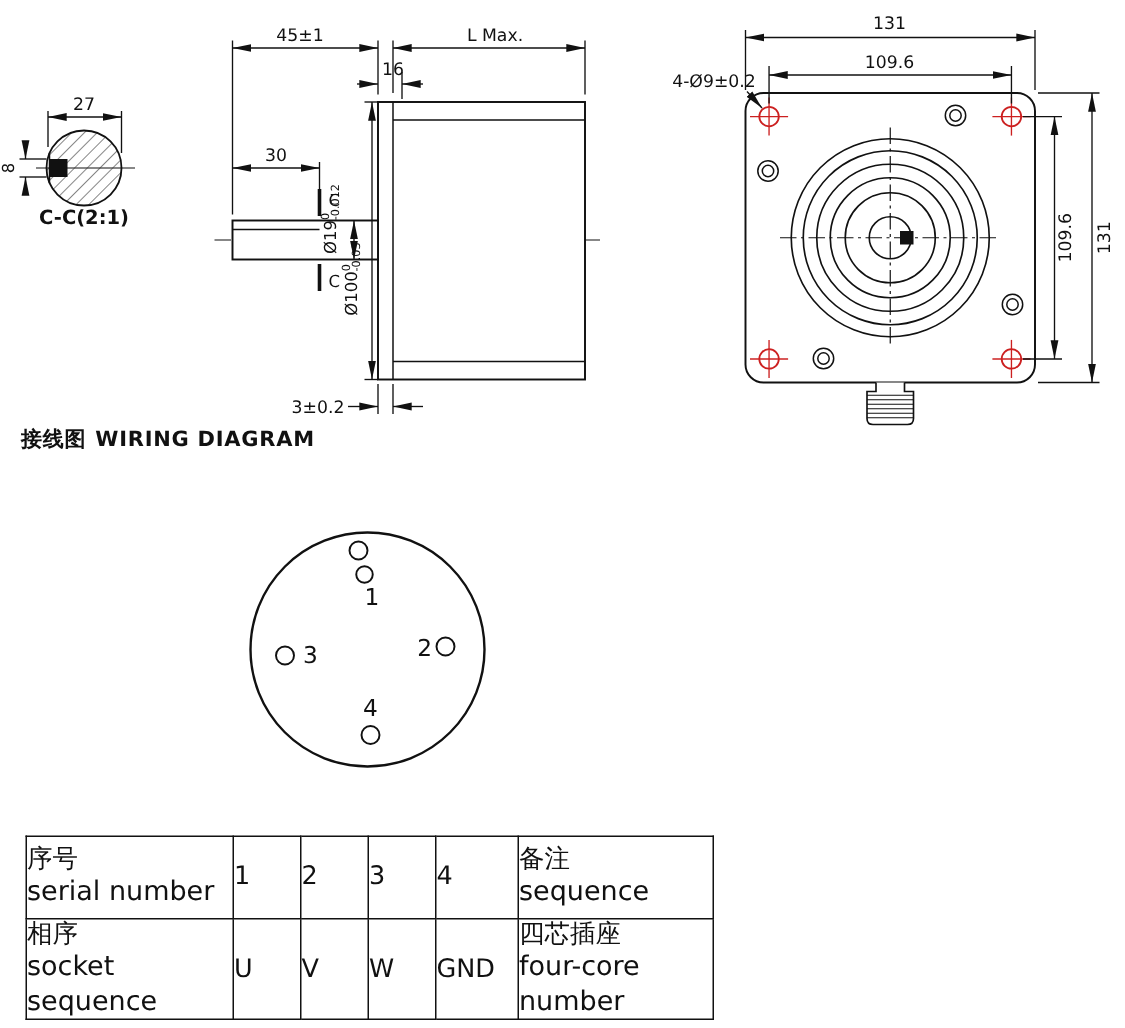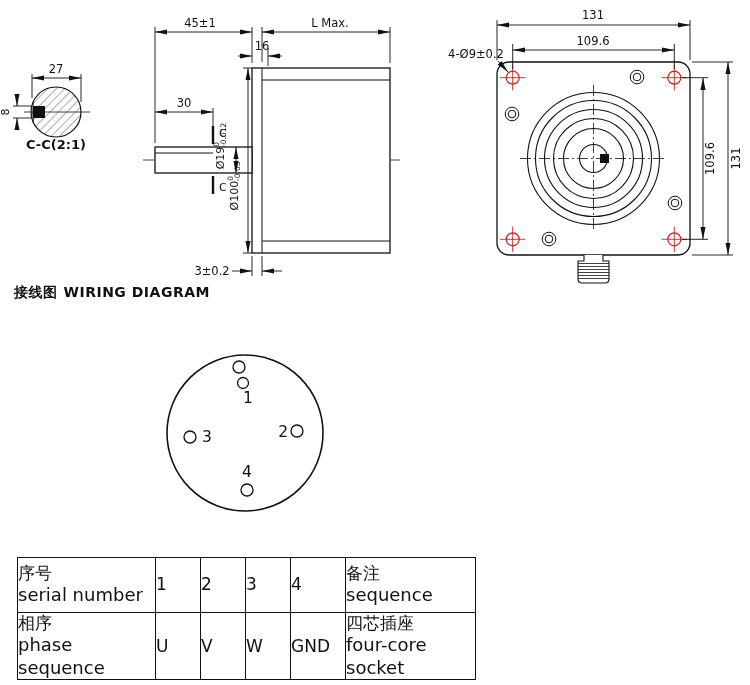--- a/index.html
+++ b/index.html
@@ -251,27 +251,27 @@
         <td>3</td>
         <td>4</td>
         <td>
           <span class="cn">备注</span>
           <span class="en">sequence</span>
         </td>
       </tr>
       <tr>
         <td>
           <span class="cn">相序</span>
-          <span class="en">phase sequence</span>
+          <span class="en">socket sequence</span>
         </td>
         <td>U</td>
         <td>V</td>
         <td>W</td>
         <td>GND</td>
         <td>
           <span class="cn">四芯插座</span>
-          <span class="en">four-core socket</span>
+          <span class="en">four-core number</span>
         </td>
       </tr>
     </tbody>
   </table>
 
 </div>
 
 </body></html>

